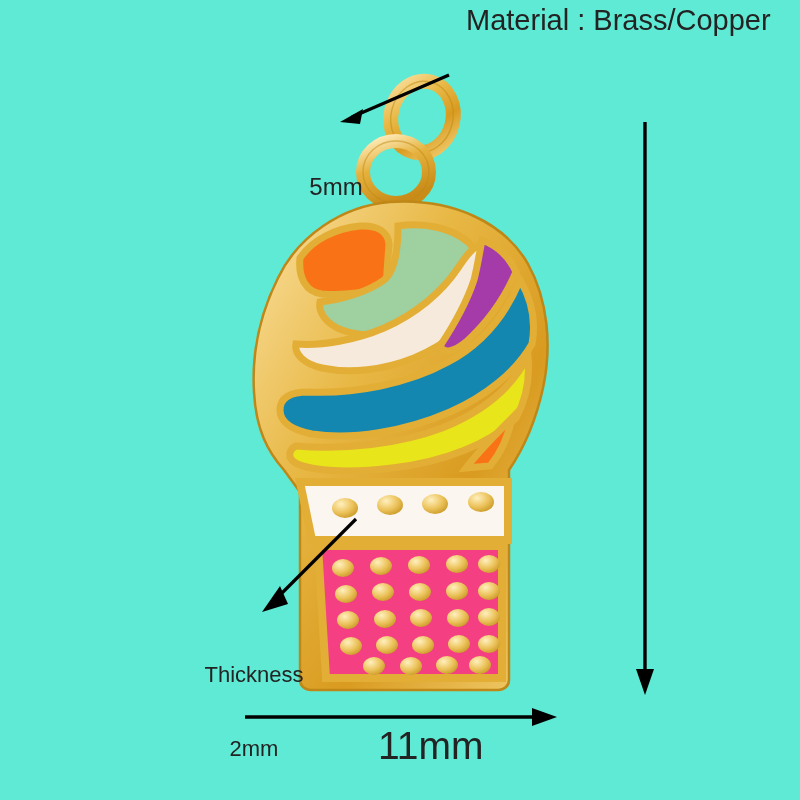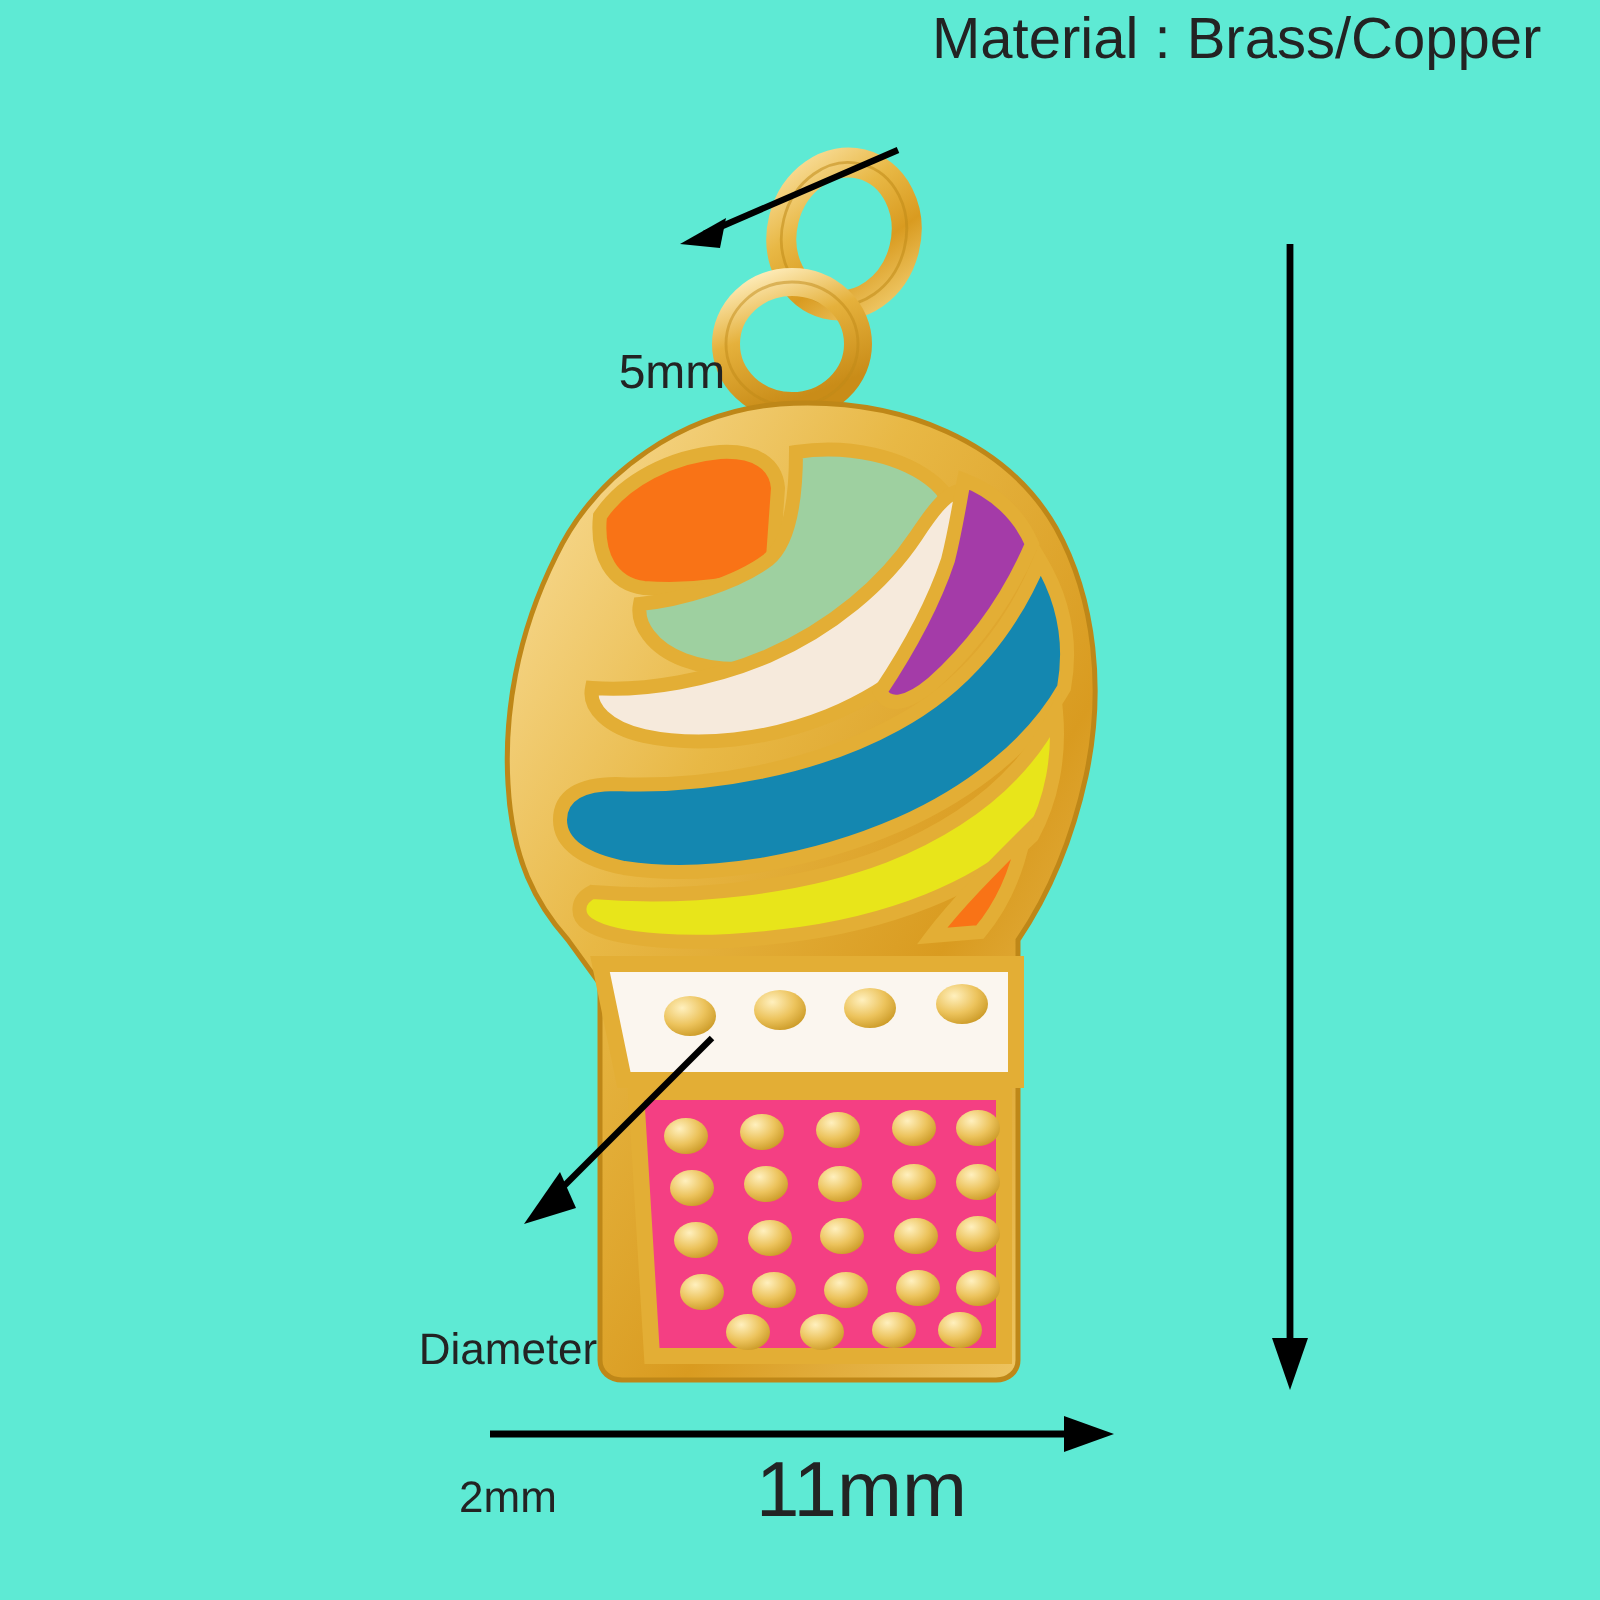--- a/index.html
+++ b/index.html
@@ -208,21 +208,21 @@
     </g>
   </svg>
 
   <div class="anno" id="material-label">Material : Brass/Copper</div>
 
   <div class="anno" id="diameter-label">
     <div>5mm</div>
   </div>
 
   <div class="anno" id="thickness-label">
-    <div>Diameter</div>
+    <div>Thickness</div>
     <div>2mm</div>
   </div>
 
   <div class="anno" id="width-label">11mm</div>
 
 
 
 </div>
 
 </body></html>

